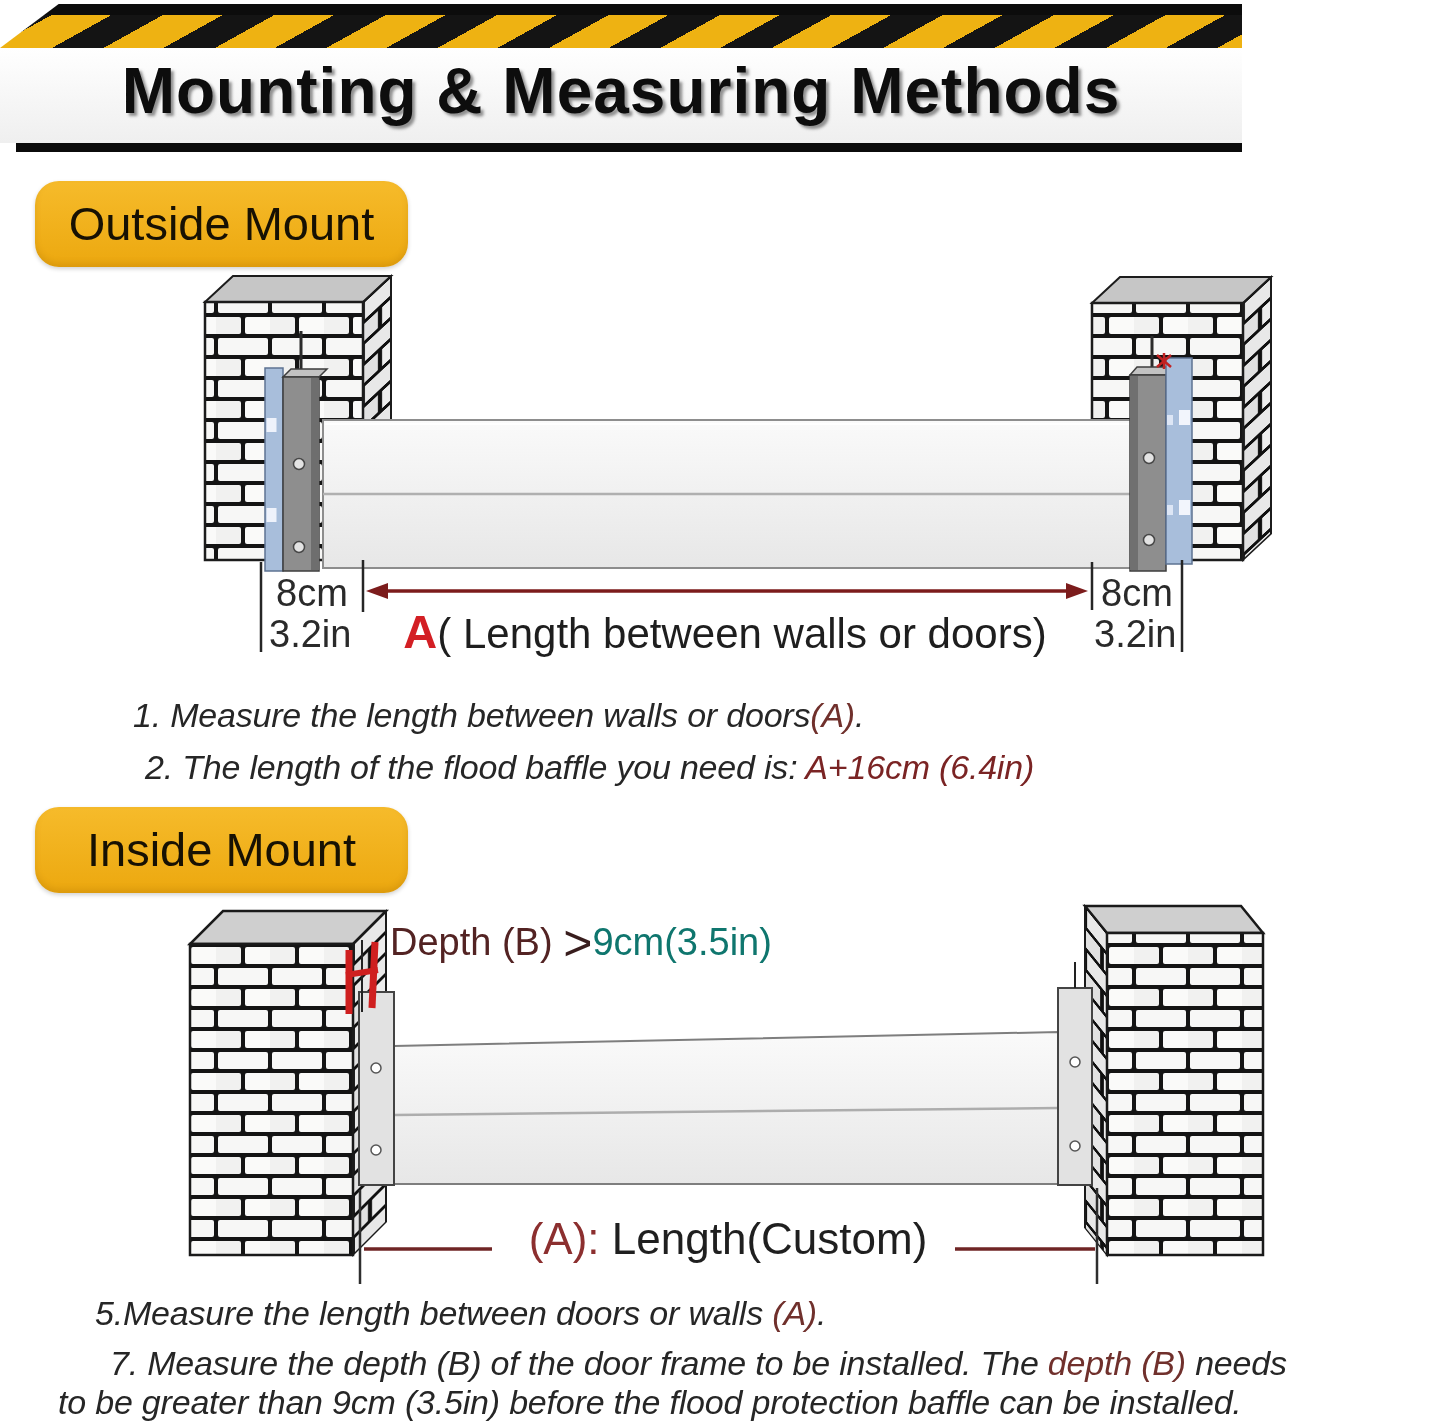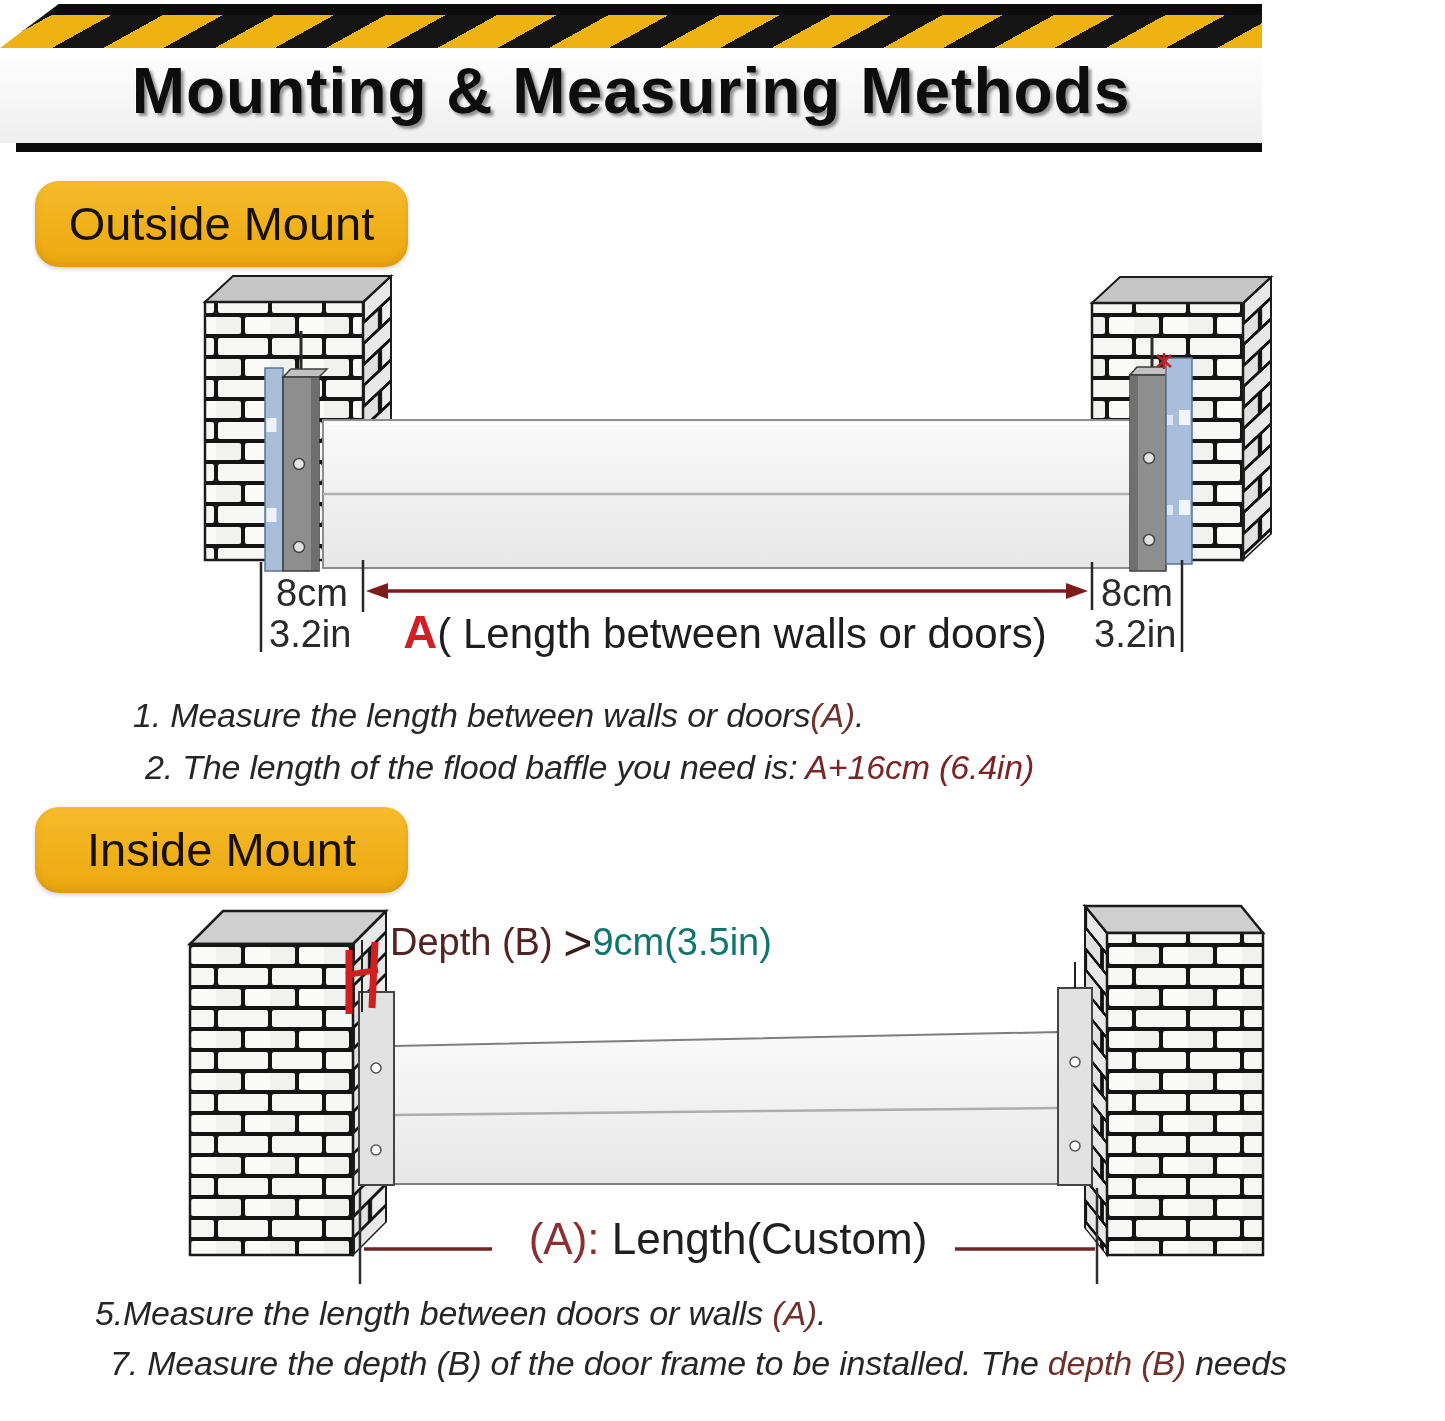--- a/index.html
+++ b/index.html
@@ -1,19 +1,19 @@
 <!DOCTYPE html>
 <html><head>
 <meta charset="utf-8">
 <style>
   html,body{margin:0;padding:0;background:#ffffff;}
   .page{position:relative;width:1445px;height:1421px;background:#ffffff;overflow:hidden;
         font-family:"Liberation Sans",sans-serif;color:#222;}
   
-  .banner{position:absolute;left:0;top:0;width:1242px;height:153px;z-index:3;padding-left:20px;}
+  .banner{position:absolute;left:0;top:0;width:1242px;height:153px;z-index:3;}
   .bar-top{position:absolute;left:22px;top:4px;right:0;height:12px;background:#0c0c0c;}
   .stripes{position:absolute;left:0;top:15px;width:100%;height:33px;
            background:repeating-linear-gradient(151deg,#141414 0 25px,#eeb212 25px 54px);}
   .corner{position:absolute;left:0;top:0;width:64px;height:48px;background:#fff;
           clip-path:polygon(0 0,100% 0,0 100%);}
   .tband{position:absolute;left:0;top:48px;width:100%;height:95px;
          background:linear-gradient(180deg,#ffffff,#efefef);}
   .title{position:absolute;left:0;top:54px;width:100%;text-align:center;
          font-size:64px;font-weight:700;letter-spacing:1px;color:#0d0d0d;
          text-shadow:3px 3px 3px rgba(110,110,110,.75),-1px -1px 0 rgba(255,255,255,.9);}
@@ -224,14 +224,15 @@
   <div class="lbl custom">
     <span class="ared">(A):</span><span> Length(Custom)</span>
   </div>
 
   <div class="lbl step" style="left:95px;top:1294px;">
     <span>5.Measure the length between doors or walls </span><span class="maroon">(A)</span><span>.</span>
   </div>
   <div class="lbl step" style="left:110px;top:1344px;">
     <span>7. Measure the depth (B) of the door frame to be installed. The </span><span class="maroon">depth (B)</span><span> needs</span>
   </div>
+  <div class="lbl step" style="left:58px;top:1383px;">to be greater than 9cm (3.5in) before the flood protection baffle can be installed.</div>
 
 </div>
 
 </body></html>

